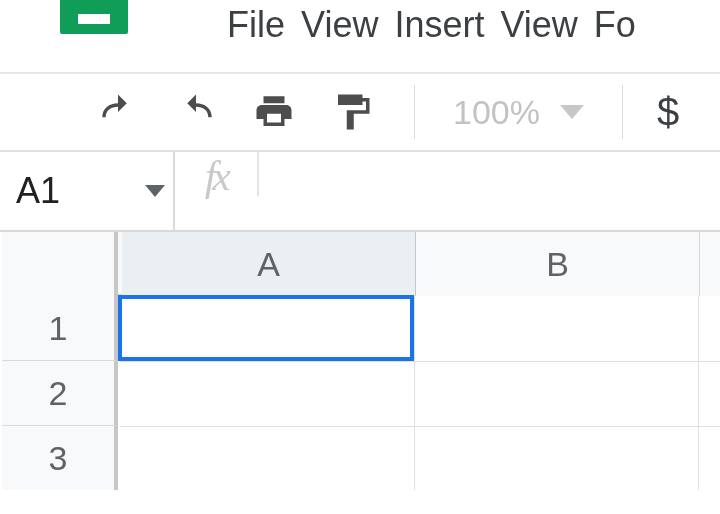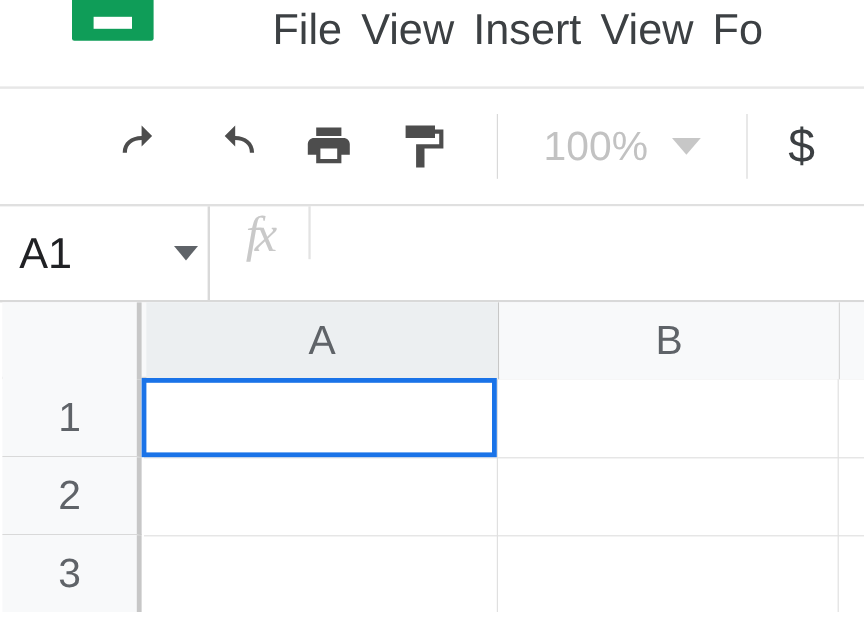--- a/index.html
+++ b/index.html
@@ -41,21 +41,21 @@
     display: flex;
     gap: 16px;
     font-size: 36px;
     color: #3c4043;
     margin-left: 32px;
   }
   .menu-item { cursor: pointer; white-space: nowrap; }
 
   
   .toolbar {
-    height: 98px;
+    height: 78px;
     border-bottom: 2px solid #e0e0e0;
     display: flex;
     align-items: center;
     padding-left: 88px;
   }
   .tool {
     width: 60px;
     height: 60px;
     display: flex;
     align-items: center;

